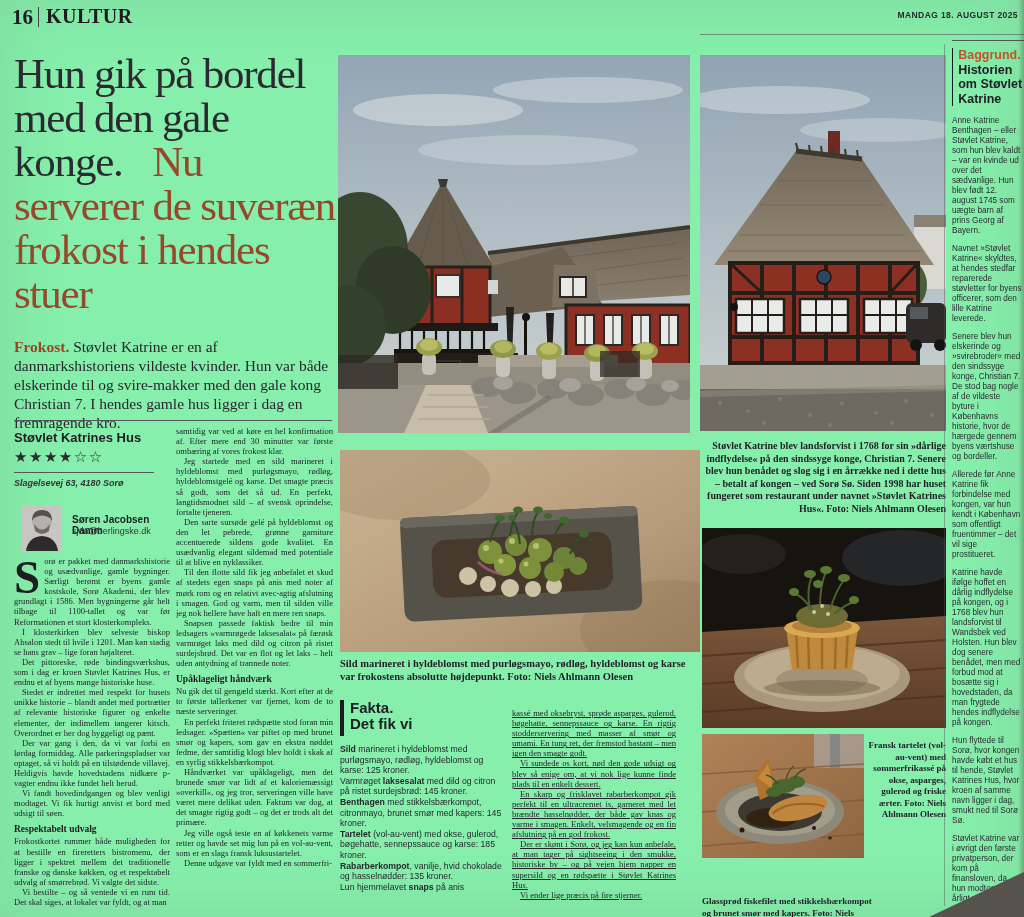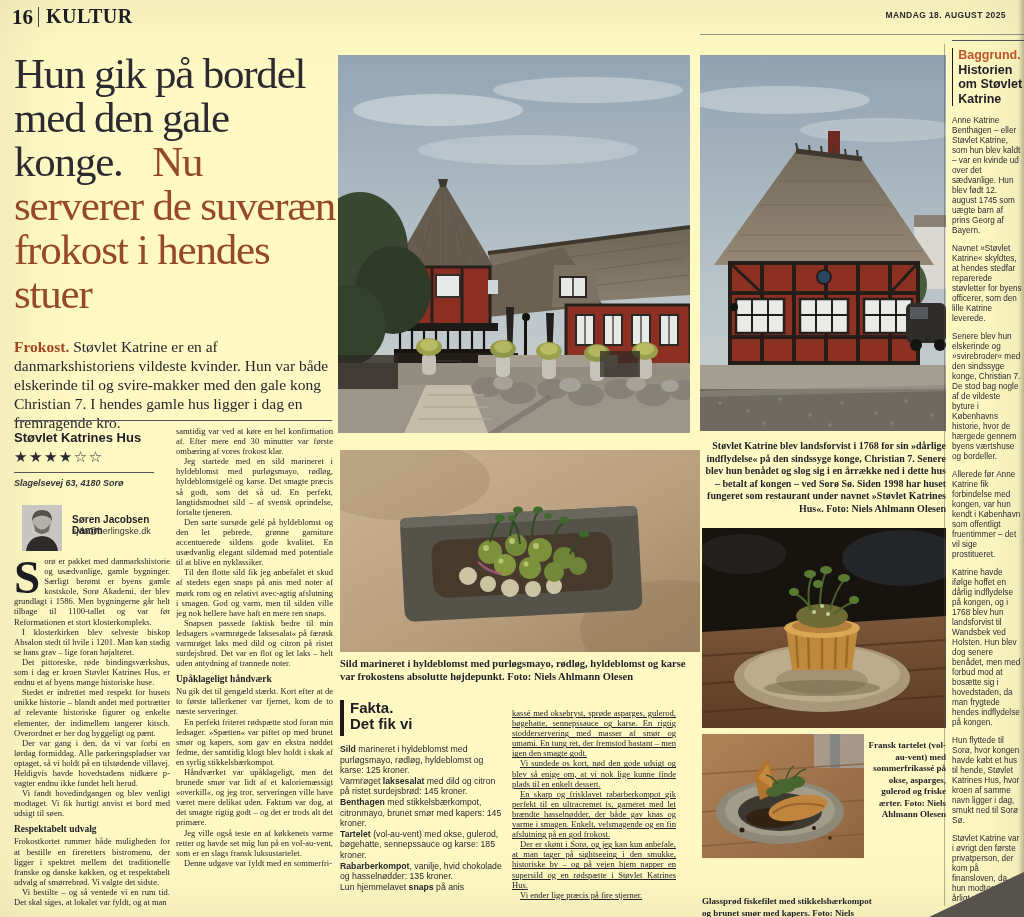--- a/index.html
+++ b/index.html
@@ -1,18 +1,18 @@
 <!DOCTYPE html>
 <html><head>
 <meta charset="utf-8">
 <style>
   html,body { margin:0; padding:0; background:#b7b2a6; }
   #page {
     position:relative; width:1024px; height:917px; overflow:hidden;
-    background:#fef9c3;
+    background:#86efac;
     box-shadow: inset 0 0 70px rgba(60,55,40,.12);
     font-family:"Liberation Serif", serif; color:#23222a;
   }
   .abs { position:absolute; }
   
   .pgnum { font:bold 21px "Liberation Serif", serif; color:#1d1c22; }
   .section-title { font:900 20px "Liberation Serif", serif; letter-spacing:.5px; color:#1d1c22; }
   .hdr-divider { width:1px; height:20px; background:#44434a; }
   .dateline { font:bold 8.5px "Liberation Sans", sans-serif; letter-spacing:.4px; color:#2a2930; }
   .rule { background:#55545a; }
@@ -58,21 +58,21 @@
     clip-path:polygon(100% 0, 100% 100%, 0 100%); }
 </style>
 </head>
 <body>
 
 <div id="page">
 
   <div class="abs pgnum" style="left:12px; top:5px;">16</div>
   <div class="abs hdr-divider" style="left:38px; top:7px;"></div>
   <div class="abs section-title" style="left:46px; top:5px;">KULTUR</div>
-  <div class="abs dateline" style="right:18px; top:10px;">MANDAG 18. AUGUST 2025</div>
+  <div class="abs dateline" style="right:6px; top:10px;">MANDAG 18. AUGUST 2025</div>
   <div class="abs rule" style="left:700px; top:34px; width:324px; height:1px; opacity:.6;"></div>
 
   <div class="abs" id="headline" style="left:14px; top:52px; width:326px;">
     <span class="h-black">Hun gik på bordel med den gale konge. </span><span class="h-red">Nu serverer de suveræn frokost i hendes stuer</span>
   </div>
 
   <div class="abs" id="lede" style="left:14px; top:337px; width:318px;">
     <span class="lede-label">Frokost.</span><span> Støvlet Katrine er en af danmarkshistoriens vildeste kvinder. Hun var både elskerinde til og svire-makker med den gale kong Christian 7. I hendes gamle hus ligger i dag en fremragende kro.</span>
   </div>
   <div class="abs rule" style="left:14px; top:420px; width:318px; height:1px;"></div>

